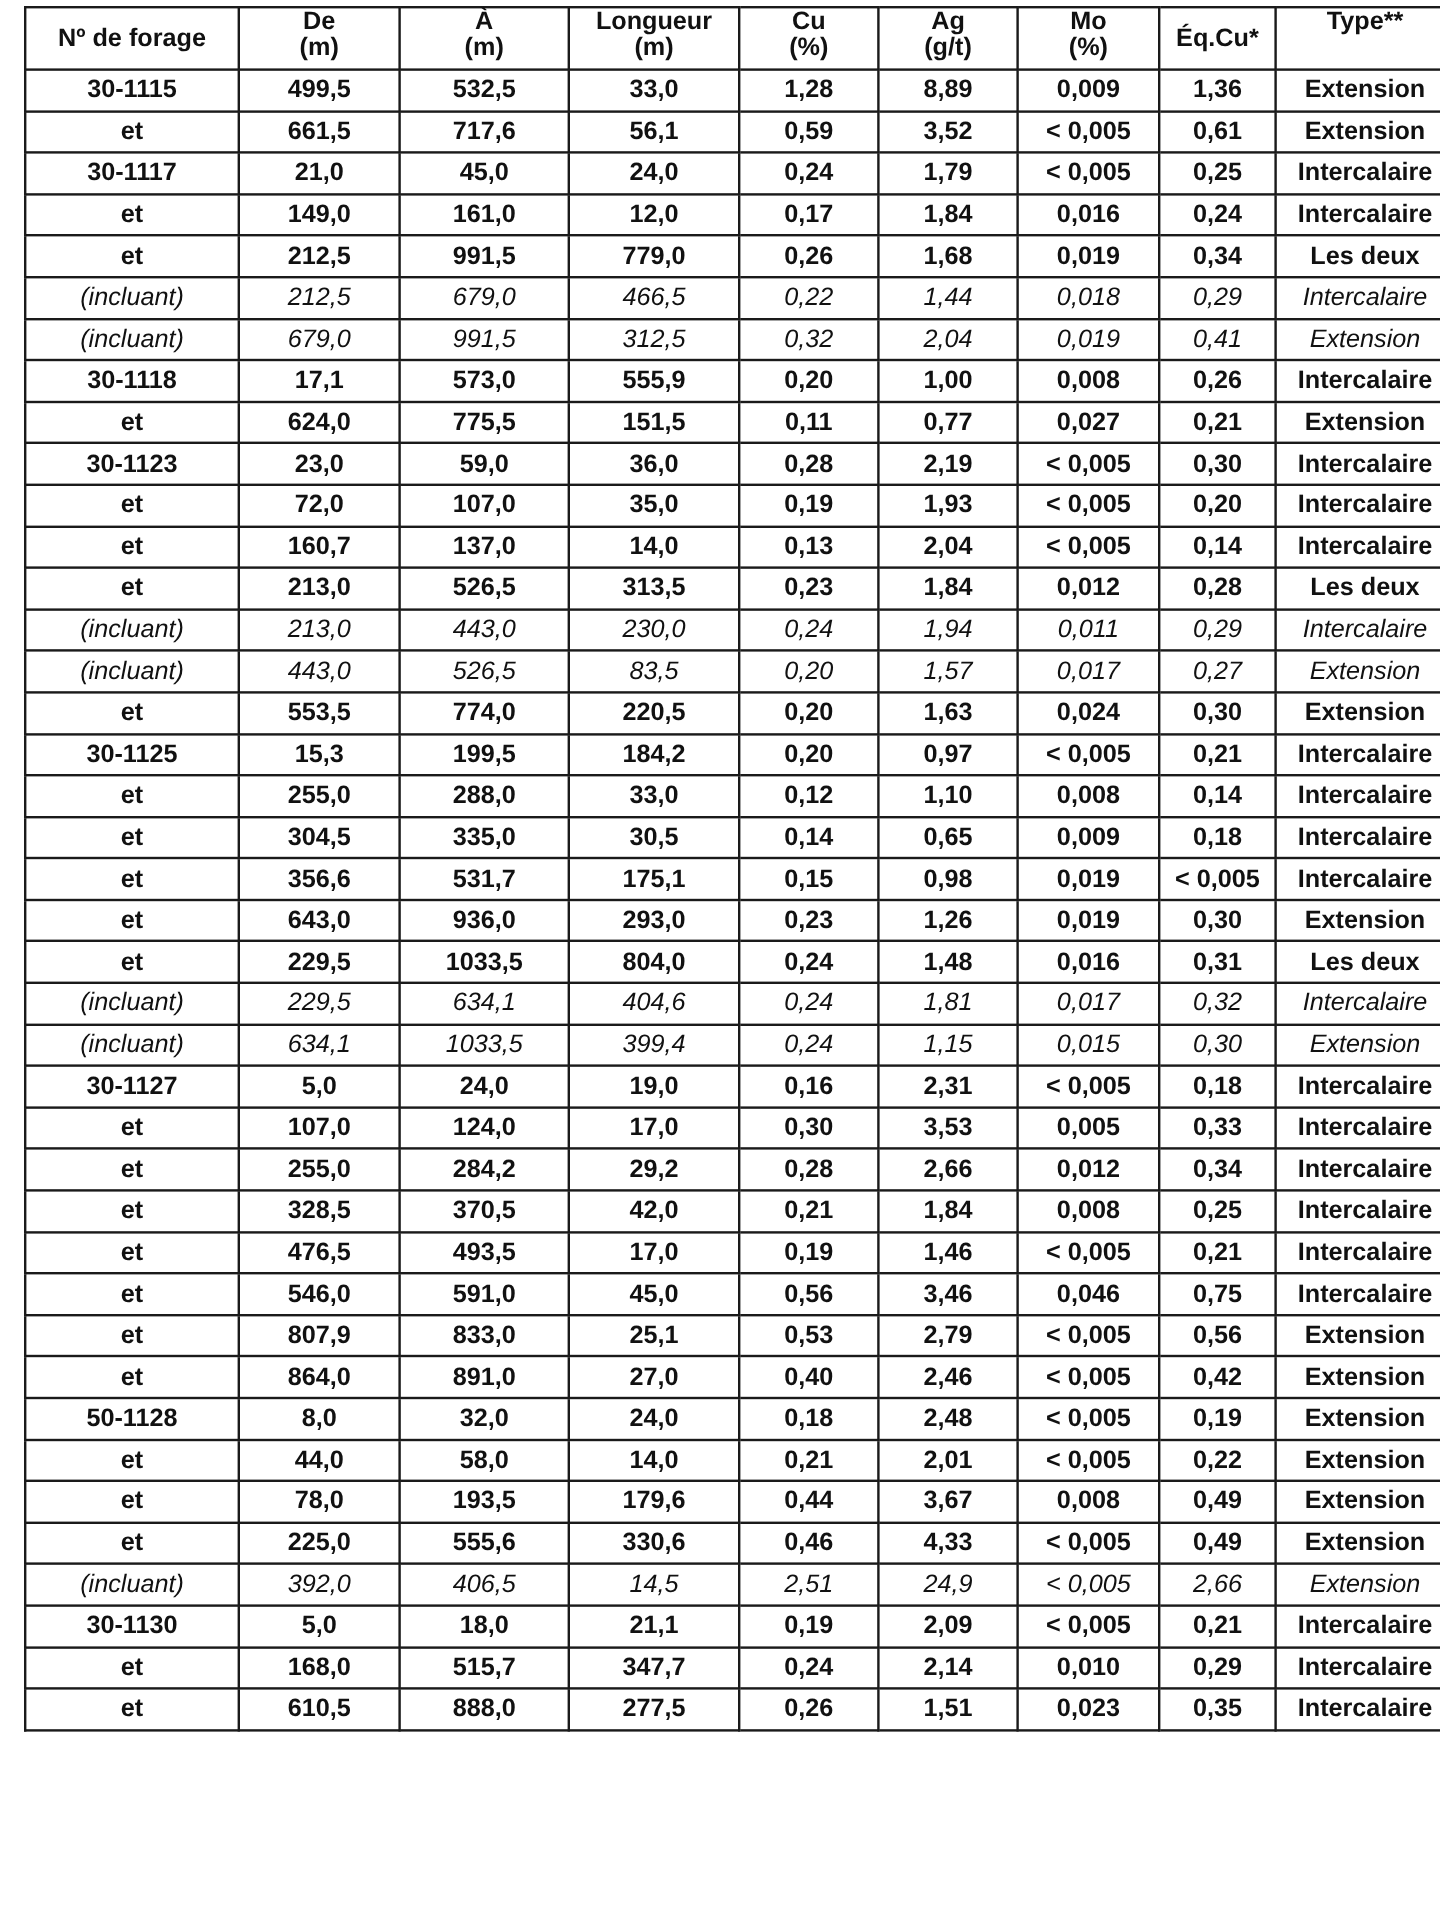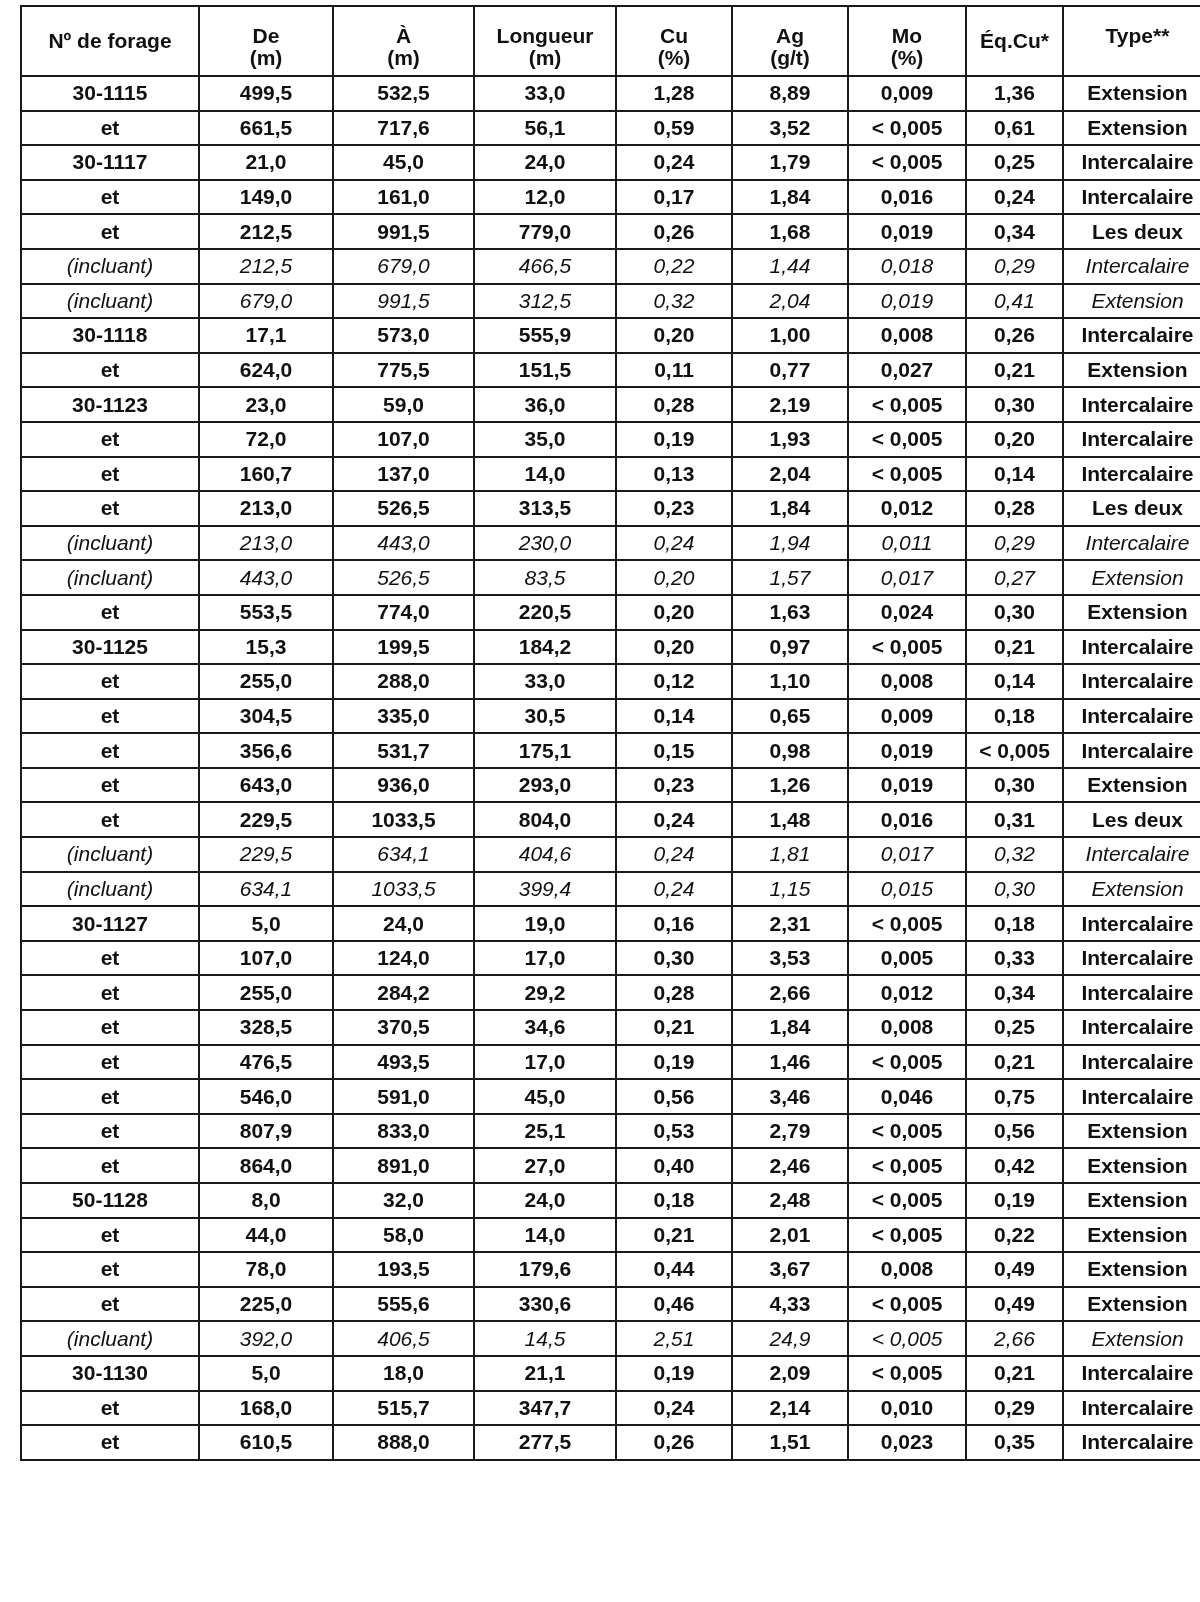--- a/index.html
+++ b/index.html
@@ -1,19 +1,19 @@
 <!DOCTYPE html>
 <html><head>
 <meta charset="utf-8">
 <style>
   html, body { margin:0; padding:0; background:#ffffff; }
   body { width:1200px; height:1602px; overflow:hidden; font-family:"Liberation Sans", sans-serif; color:#111; }
   table { position:absolute; left:20px; top:5px; border-collapse:collapse; table-layout:fixed; width:1191px;border-radius:25px; }
   th, td { border:2px solid #1a1a1a; text-align:center; padding:0; font-size:21px; }
-  th { font-weight:bold; height:50px; line-height:22px; vertical-align:top; padding-top:18px; }
+  th { font-weight:bold; height:50px; line-height:22px; vertical-align:top; padding-top:0; }
   th.vc { vertical-align:middle; padding-top:0; }
   td { height:32.6px; font-weight:bold; line-height:22px; }
   tr.inc td { font-weight:normal; font-style:italic; }
 </style>
 </head>
 <body>
 
 <table>
   <colgroup>
     <col style="width:178px">
@@ -358,21 +358,21 @@
         <td>0,28</td>
         <td>2,66</td>
         <td>0,012</td>
         <td>0,34</td>
         <td>Intercalaire</td>
       </tr>
       <tr>
         <td>et</td>
         <td>328,5</td>
         <td>370,5</td>
-        <td>34,6</td>
+        <td>42,0</td>
         <td>0,21</td>
         <td>1,84</td>
         <td>0,008</td>
         <td>0,25</td>
         <td>Intercalaire</td>
       </tr>
       <tr>
         <td>et</td>
         <td>476,5</td>
         <td>493,5</td>

